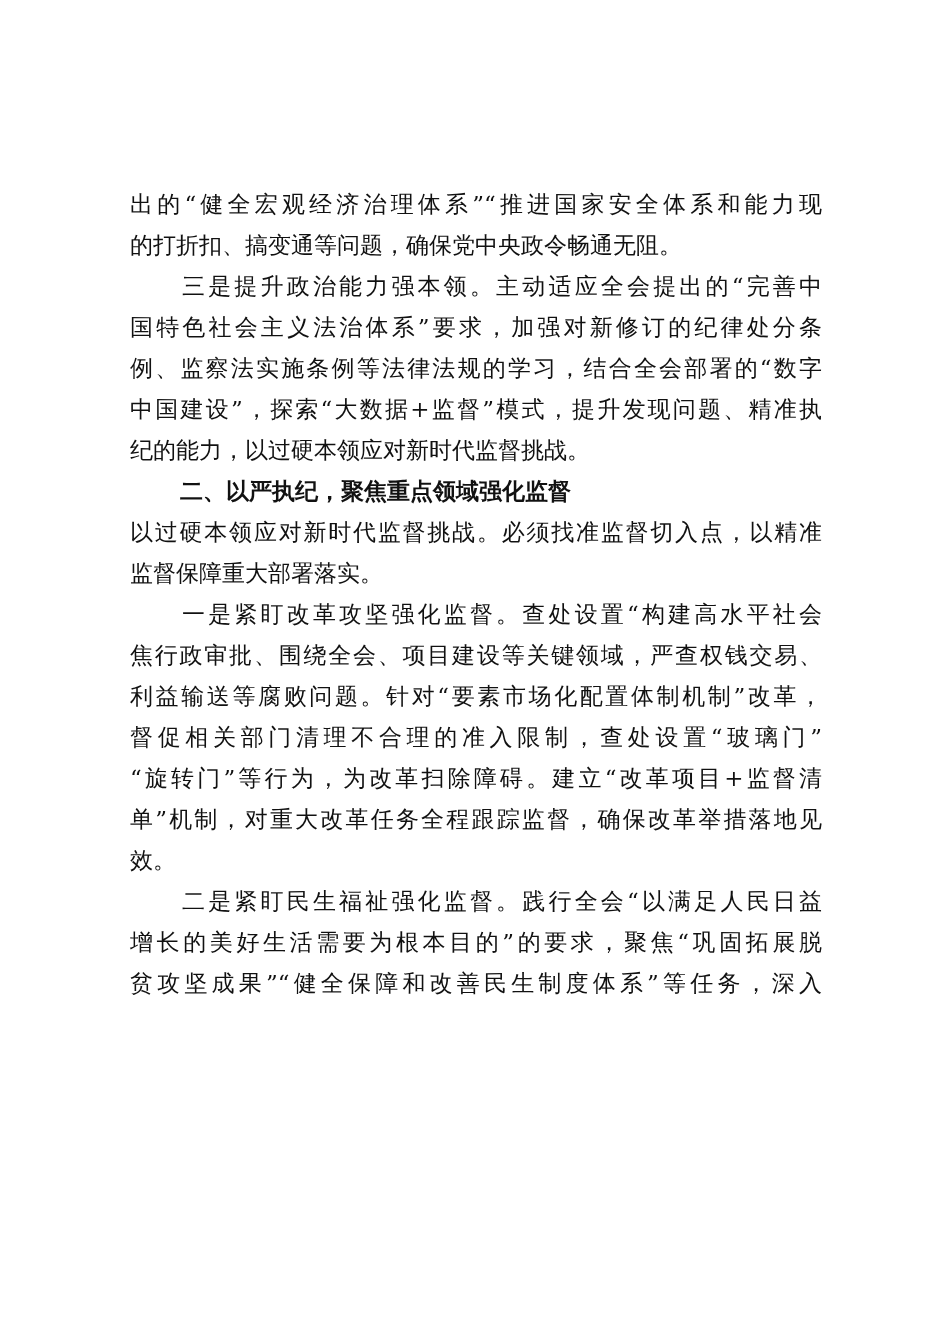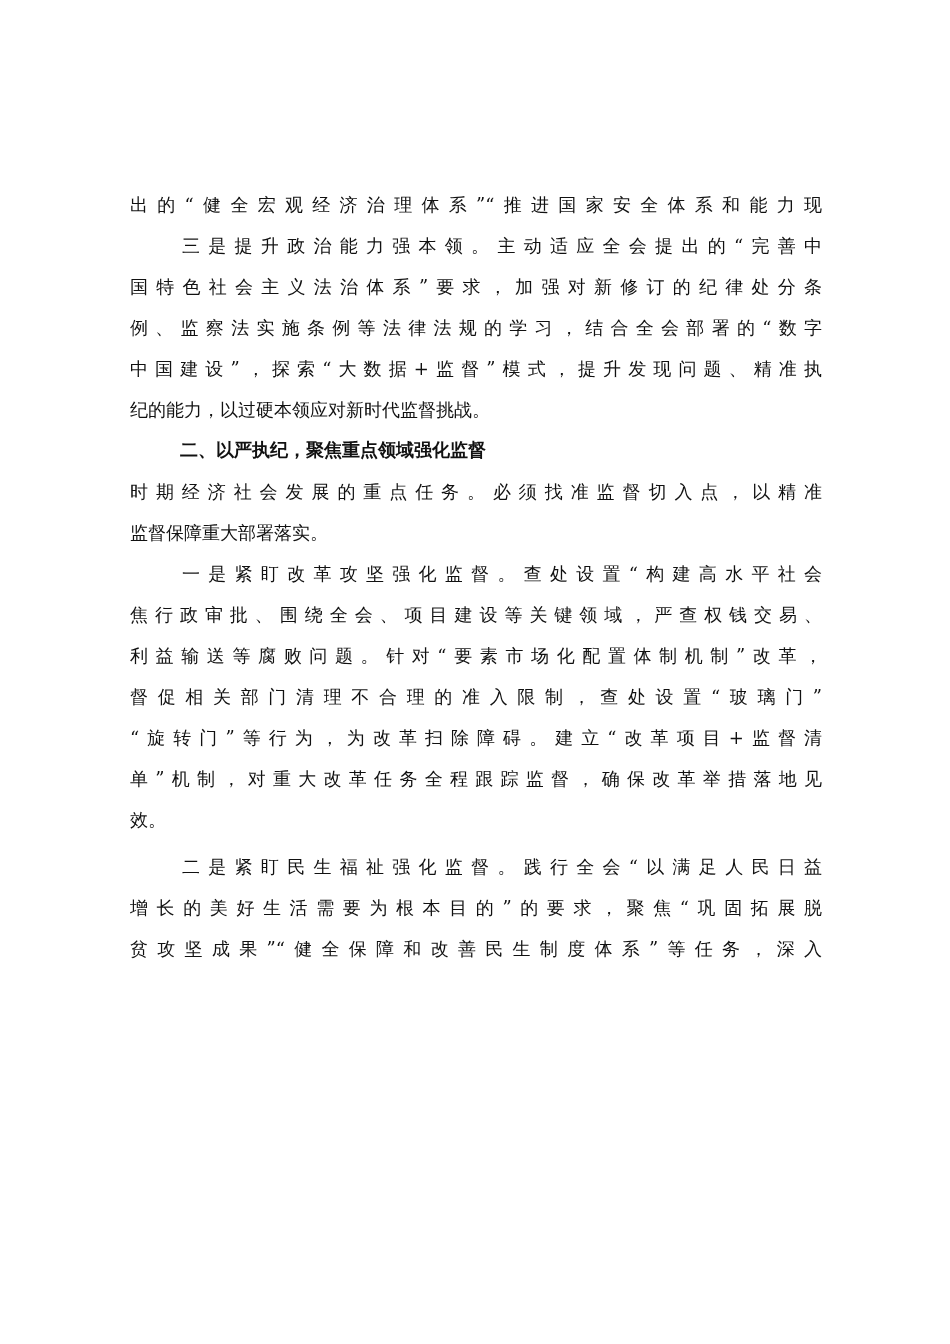--- a/index.html
+++ b/index.html
@@ -1,59 +1,60 @@
 <!DOCTYPE html>
 <html><head>
   <meta charset="utf-8">
   <style>
     html, body { margin: 0; padding: 0; background: #ffffff; }
     body { width: 950px; height: 1344px; position: relative; overflow: hidden; }
     .page {
       position: absolute; left: 130px; top: 184px; width: 692px;
       font-family: "DejaVu Serif", "Liberation Serif", serif;
-      font-size: 18px; line-height: 41px; color: #111111;
+      font-size: 23px; line-height: 41px; color: #111111;
       text-align: justify; text-justify: inter-character;
     }
     .para { margin: 0; padding: 0; }
     .heading { text-indent: 50px; font-family: Liberation Serif, serif; font-weight: bold; margin: 0; }
     .line { display: block; text-align-last: justify; white-space: nowrap; }
     .line.last { text-align-last: left; }
   </style>
 </head>
 <body>
 
 <div class="page">
 
   <div class="para">
     <span class="line">出的“健全宏观经济治理体系”“推进国家安全体系和能力现</span>
+    <span class="line last">的打折扣、搞变通等问题，确保党中央政令畅通无阻。</span>
   </div>
 
   <div class="para">
     <span class="line" style="padding-left:52px">三是提升政治能力强本领。主动适应全会提出的“完善中</span>
     <span class="line">国特色社会主义法治体系”要求，加强对新修订的纪律处分条</span>
     <span class="line">例、监察法实施条例等法律法规的学习，结合全会部署的“数字</span>
     <span class="line">中国建设”，探索“大数据+监督”模式，提升发现问题、精准执</span>
     <span class="line last">纪的能力，以过硬本领应对新时代监督挑战。</span>
   </div>
 
   <div class="heading">二、以严执纪，聚焦重点领域强化监督</div>
 
   <div class="para">
-    <span class="line">时期经济社会发展的重点任务。必须找准监督切入点，以精准</span>
+    <span class="line">以过硬本领应对新时代监督挑战。必须找准监督切入点，以精准</span>
     <span class="line last">监督保障重大部署落实。</span>
   </div>
 
   <div class="para">
     <span class="line" style="padding-left:52px">一是紧盯改革攻坚强化监督。查处设置“构建高水平社会</span>
     <span class="line">焦行政审批、围绕全会、项目建设等关键领域，严查权钱交易、</span>
     <span class="line">利益输送等腐败问题。针对“要素市场化配置体制机制”改革，</span>
     <span class="line">督促相关部门清理不合理的准入限制，查处设置“玻璃门”</span>
     <span class="line">“旋转门”等行为，为改革扫除障碍。建立“改革项目+监督清</span>
     <span class="line">单”机制，对重大改革任务全程跟踪监督，确保改革举措落地见</span>
     <span class="line last">效。</span>
   </div>
 
-  <div class="para" style="margin-top:6px">
+  <div class="para" style="">
     <span class="line" style="padding-left:52px">二是紧盯民生福祉强化监督。践行全会“以满足人民日益</span>
     <span class="line">增长的美好生活需要为根本目的”的要求，聚焦“巩固拓展脱</span>
     <span class="line">贫攻坚成果”“健全保障和改善民生制度体系”等任务，深入</span>
   </div>
 </div>
 
 </body></html>

